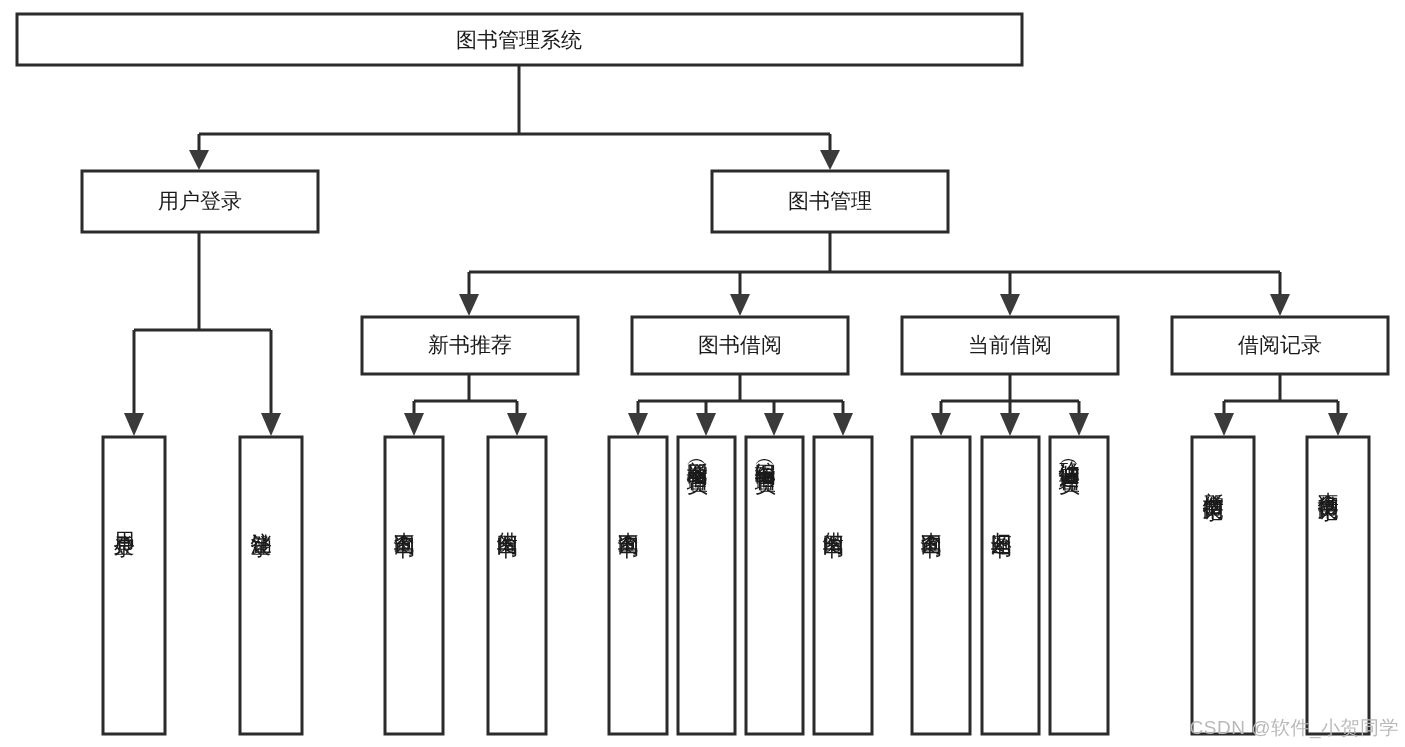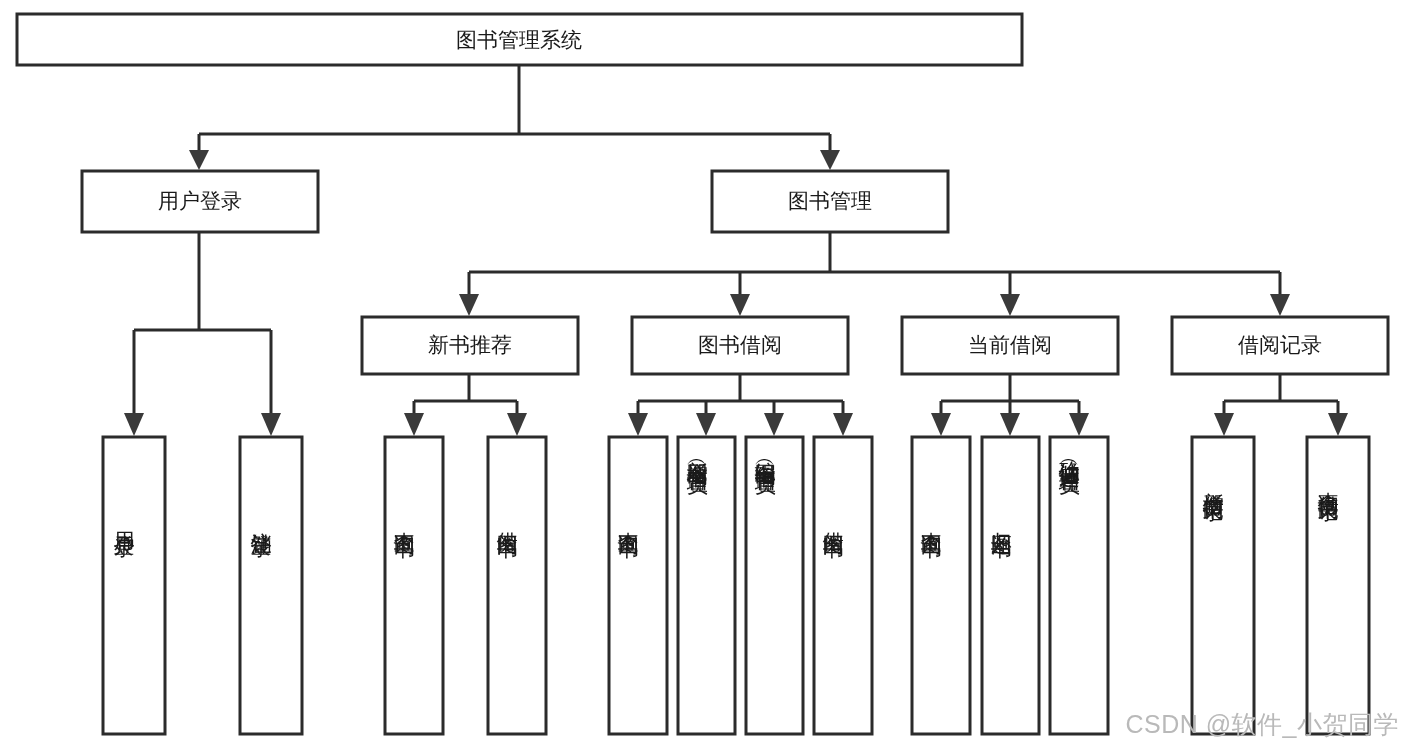--- a/index.html
+++ b/index.html
@@ -66,21 +66,21 @@
     color: #1a1a1a;
     letter-spacing: 2px;
     white-space: nowrap;
     pointer-events: none;
   }
   .watermark {
     position: absolute;
     right: 6px;
     bottom: 6px;
     font-family: "Liberation Sans", "DejaVu Sans", sans-serif;
-    font-size: 25px;
+    font-size: 19px;
     color: #b9b9b9;
     letter-spacing: 0.5px;
     white-space: nowrap;
     padding-left: 22px;
   }
 </style>
 </head>
 <body>
 
 <div id="diagram-root">

